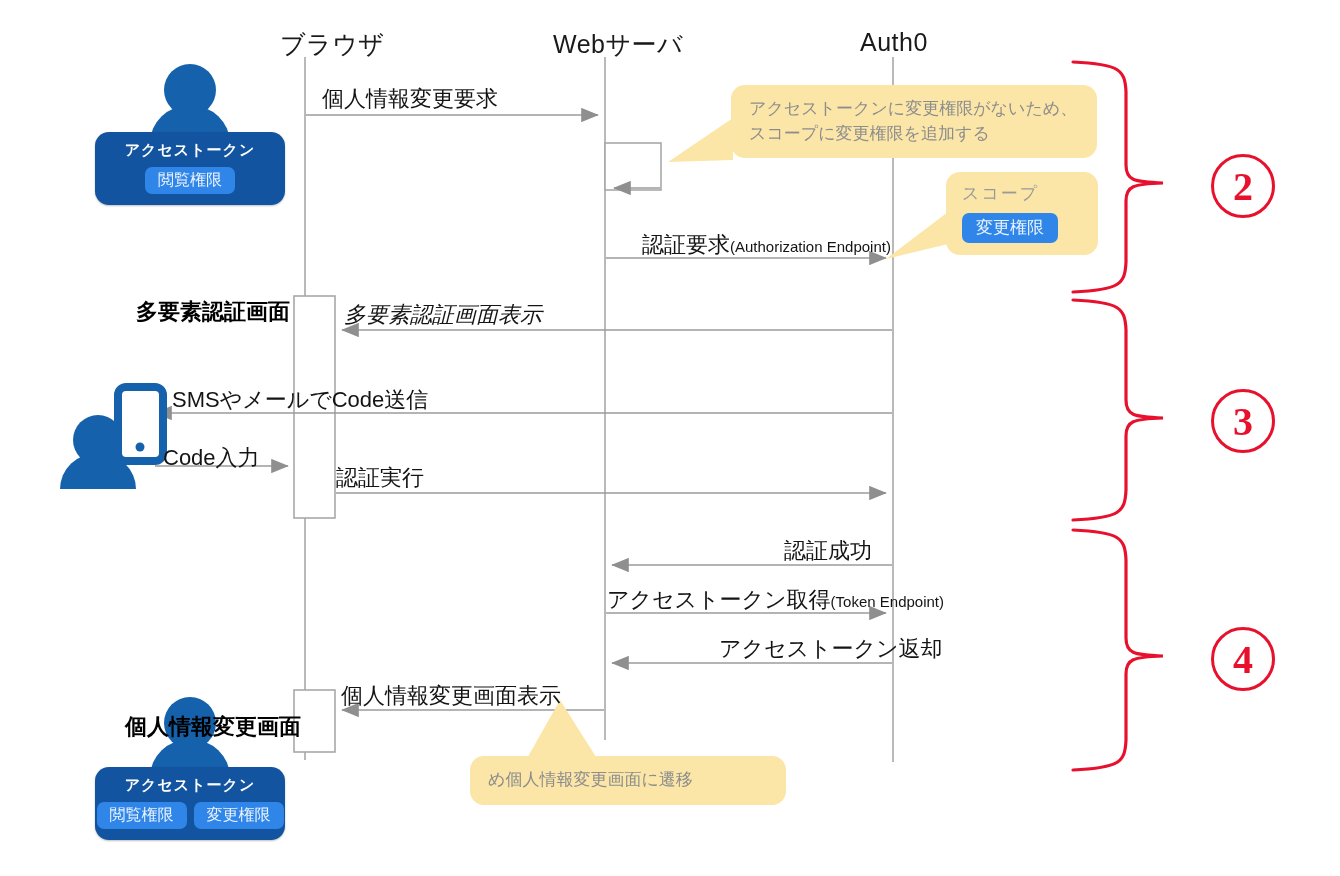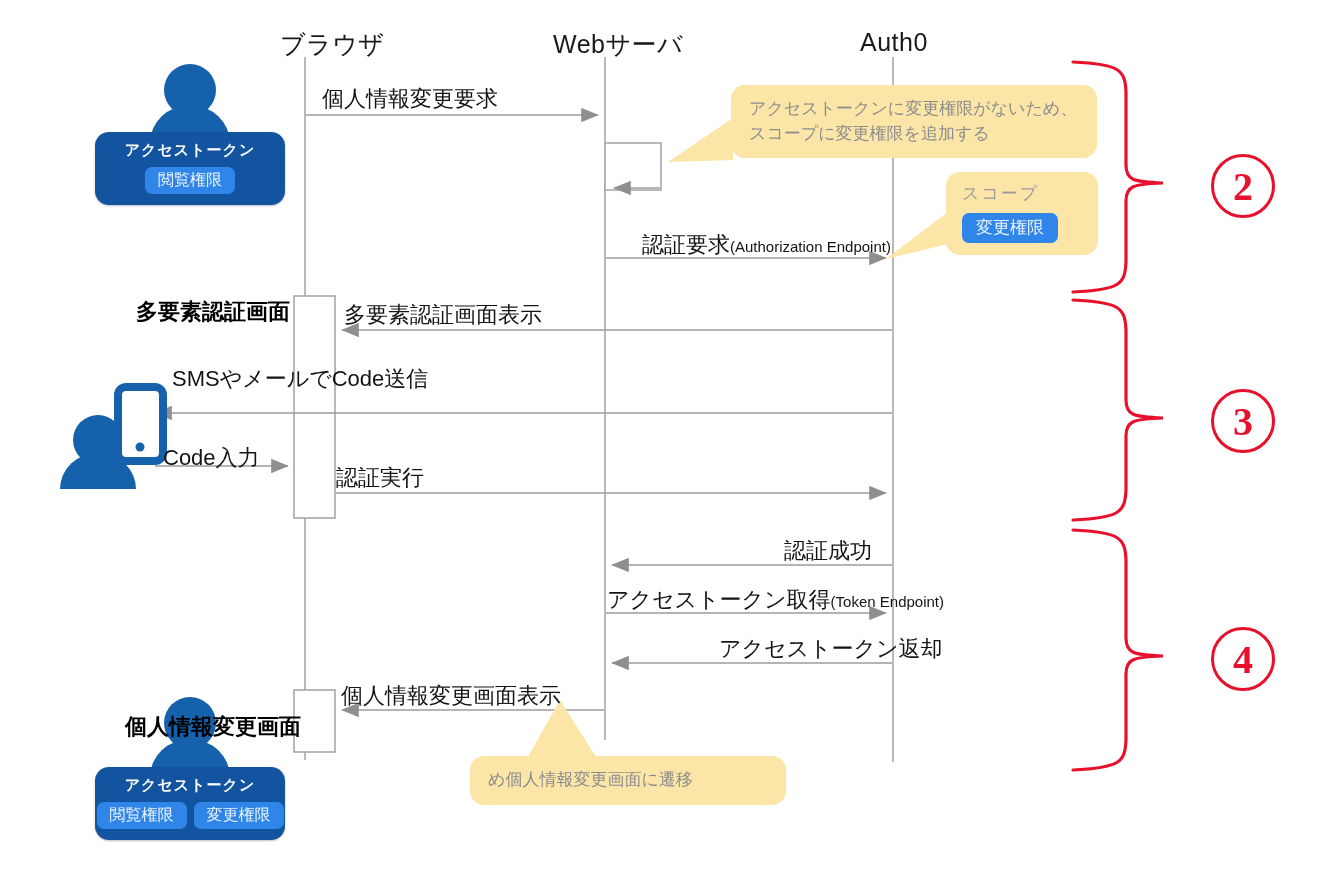--- a/index.html
+++ b/index.html
@@ -125,23 +125,23 @@
   <div class="lbl head" style="left:280px;top:28px;">ブラウザ</div>
   <div class="lbl head" style="left:553px;top:28px;">Webサーバ</div>
   <div class="lbl head" style="left:860px;top:28px;">Auth0</div>
 
   <div class="lbl msg" style="left:322px;top:84px;">個人情報変更要求</div>
 
   <div class="lbl msg" style="left:642px;top:230px;">
     <span>認証要求</span><span class="sub">(Authorization Endpoint)</span>
   </div>
 
-  <div class="lbl msg" style="left:344px;top:300px;">多要素認証画面表示</div>
+  <div class="lbl msg" style="left:344px;top:300px;font-style:italic;">多要素認証画面表示</div>
 
-  <div class="lbl msg" style="left:172px;top:364px;">SMSやメールでCode送信</div>
+  <div class="lbl msg" style="left:172px;top:385px;">SMSやメールでCode送信</div>
 
   <div class="lbl msg" style="left:163px;top:443px;">Code入力</div>
 
   <div class="lbl msg" style="left:336px;top:463px;">認証実行</div>
 
   <div class="lbl msg" style="left:784px;top:536px;">認証成功</div>
 
   <div class="lbl msg" style="left:607px;top:585px;">
     <span>アクセストークン取得</span><span class="sub">(Token Endpoint)</span>
   </div>

